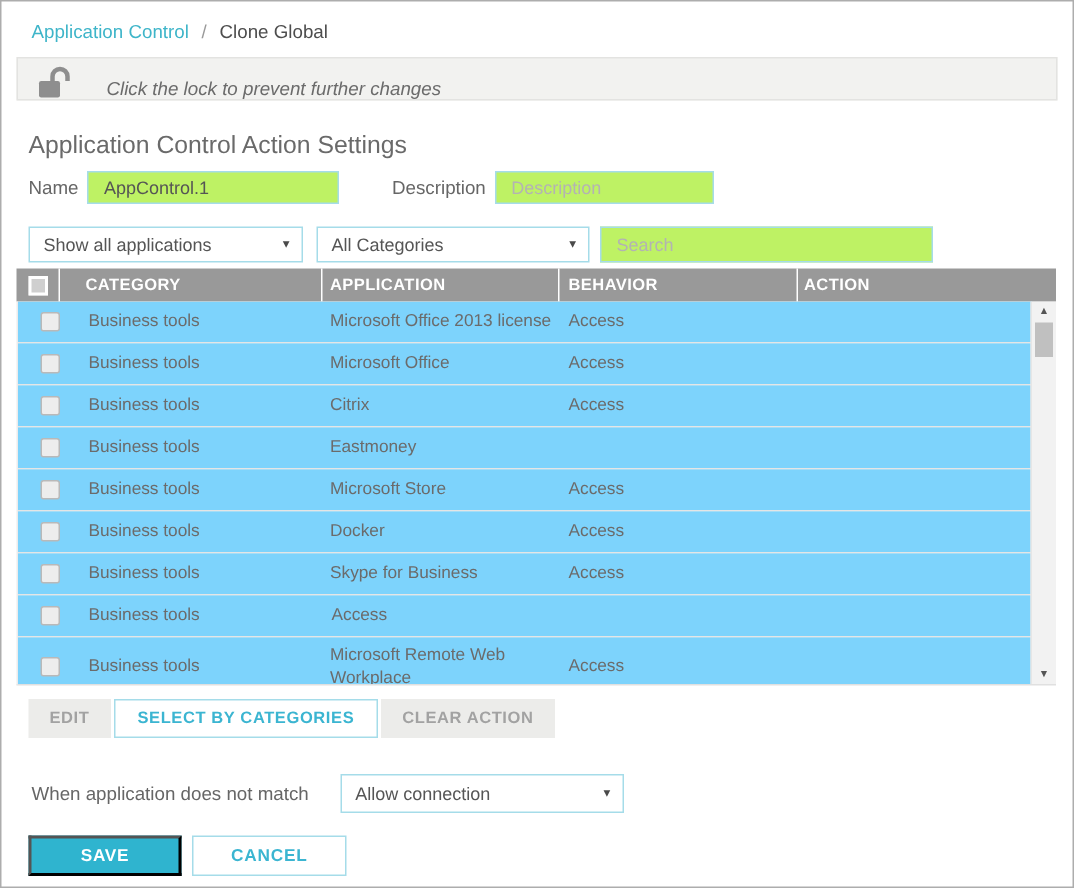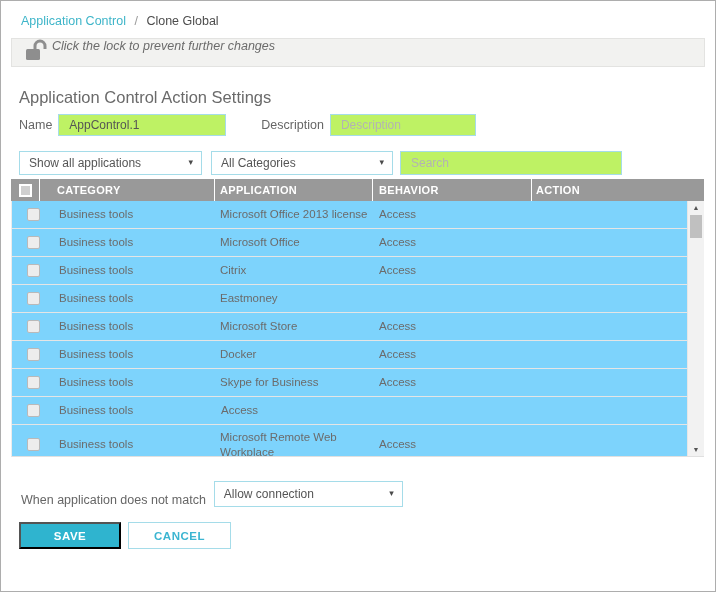--- a/index.html
+++ b/index.html
@@ -14,21 +14,21 @@
   }
   
   .breadcrumb { padding: 13px 20px 9px 20px; font-size: 12.5px; color:#8a8a8a; }
   .breadcrumb .bc-link { color: #3eb5c9; text-decoration: none; cursor: pointer; }
   .breadcrumb .bc-sep { color:#9a9a9a; margin: 0 5px; }
   .breadcrumb .bc-current { color:#4d4d4d; }
   
   .lockbar {
     margin: 1px 10px 0 10px; height: 29px;
     background: #f2f2f0; border: 1px solid #e3e3e1;
-    display: flex; align-items: flex-start; padding-left: 13px; gap: 1px;
+    display: flex; align-items: flex-end; padding-left: 13px; gap: 20px;
   }
   .lockbar .lock-icon { display:flex; align-items:flex-end; cursor:pointer; }
   .lockbar .lock-text { font-size: 12.5px; font-style: italic; color:#6b6b6b; }
   
   .page-title { margin: 21px 0 7px 18px; font-size: 16.5px; font-weight: 400; color:#6a6a6a; }
   
   .form-row { margin-left: 18px; display:flex; align-items:center; }
   .field-label { font-size: 12.5px; color:#666; }
   .text-input {
     height: 22px; border: 1px solid #a5dce9; outline:none;
@@ -112,21 +112,21 @@
     font-family: "Liberation Sans", sans-serif; border: none; background: none;
   }
   .btn-disabled { background: #ececea; color: #a2a2a2; padding: 0 14px; cursor: default; }
   .btn-outline {
     background: #fff; border: 1px solid #a5dce9; color: #3bb5d1;
     padding: 0 15px; cursor: pointer;
   }
   .btn-edit { margin-right: 2px; }
   .btn-clear { margin-left: 2px; }
   
-  .nomatch-row { margin: 24px 0 0 20px; display:flex; align-items:flex-end; }
+  .nomatch-row { margin: 24px 0 0 20px; display:flex; align-items:center;gap:13px; }
   .sel-nomatch { width: 189px; height: 26px; margin-left: 8px; }
   
   .footer-row { margin: 15px 0 0 18px; display:flex; }
   .btn-save {
     width: 102px; height: 27px; background: #2fb4cf; color: #fff;
     font-weight: bold; font-size: 11.5px; letter-spacing: .5px; cursor: pointer;
   }
   .btn-cancel {
     width: 103px; height: 27px; margin-left: 7px;
     background:#fff; border: 1px solid #a5dce9; color:#3bb5d1;
@@ -277,20 +277,25 @@
     </div>
   </div>
       <div class="scrollbar">
         <div class="sb-btn">▲</div>
         <div class="sb-thumb"></div>
         <div class="sb-btn sb-down">▼</div>
       </div>
     </div>
   </div>
 
+  <div class="btn-row">
+    <button class="btn btn-disabled btn-edit">EDIT</button>
+    <button class="btn btn-outline">SELECT BY CATEGORIES</button>
+    <button class="btn btn-disabled btn-clear">CLEAR ACTION</button>
+  </div>
 
   <div class="nomatch-row">
     <span class="field-label">When application does not match</span>
     <div class="select-box sel-nomatch">
       <span>Allow connection</span>
       <span class="dd-arrow">▾</span>
     </div>
   </div>
 
   <div class="footer-row">

